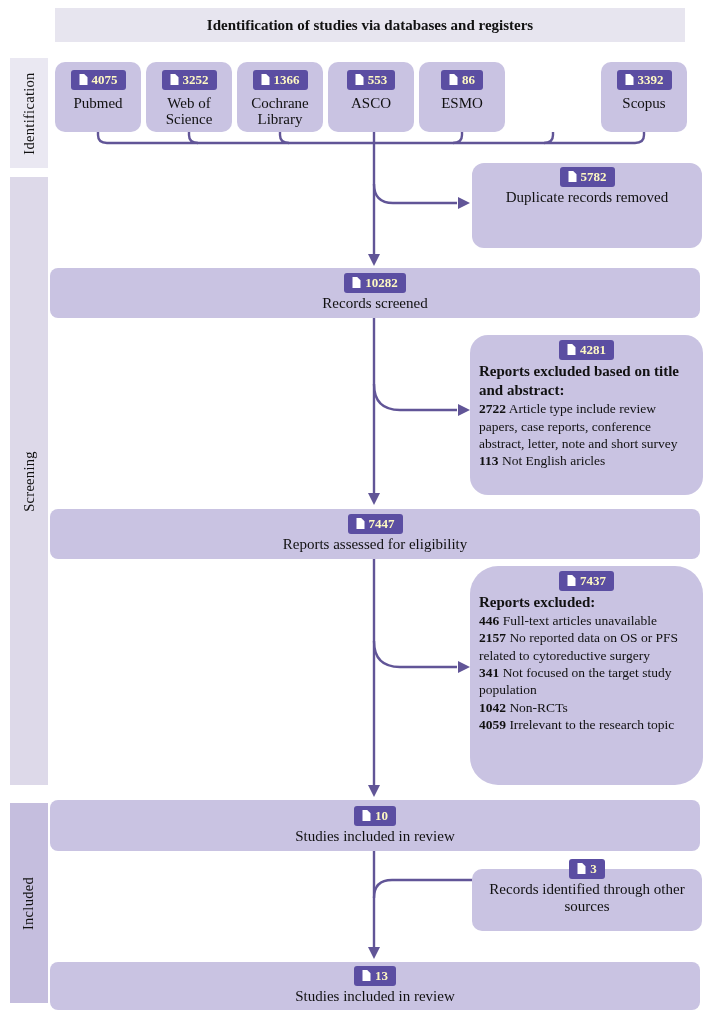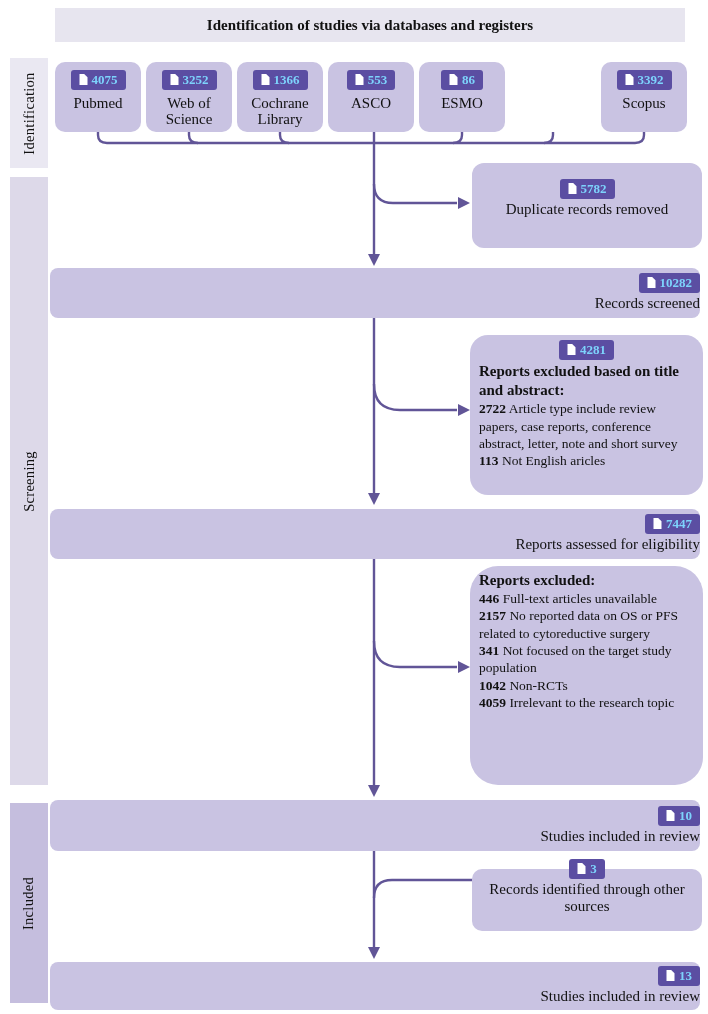--- a/index.html
+++ b/index.html
@@ -25,28 +25,28 @@
   .connectors{position:absolute;left:0;top:0;z-index:1;}
   .box{
     position:absolute;background:#C9C3E2;z-index:2;box-sizing:border-box;
   }
   .db-box{
     top:62px;width:86px;height:70px;border-radius:10px;
     display:flex;flex-direction:column;align-items:center;padding-top:8px;gap:5px;
   }
   .db-label{font-size:15px;text-align:center;line-height:1.08;}
   .badge{
-    display:inline-flex;align-items:center;gap:4px;background:#5B4EA2;color:#7dd3fc;
+    display:inline-flex;align-items:center;gap:4px;background:#5B4EA2;color:#fef9c3;
     font-weight:bold;font-size:13px;line-height:1;padding:3px 8px 4px;border-radius:3px;
     white-space:nowrap;
   }
   .badge svg{display:block;}
   .wide-box{
     left:50px;width:650px;border-radius:8px;
-    display:flex;flex-direction:column;align-items:flex-end;justify-content:center;gap:2px;
+    display:flex;flex-direction:column;align-items:center;justify-content:center;gap:2px;
   }
   .side-box{
     display:flex;flex-direction:column;align-items:center;justify-content:center;gap:2px;
   }
   .node-label{font-size:15px;text-align:center;line-height:1.15;}
   .excl-box{
     left:470px;width:233px;padding:5px 9px 6px;z-index:2;position:absolute;
     background:#C9C3E2;box-sizing:border-box;
   }
   .excl-badge-row{text-align:center;margin-bottom:2px;}
@@ -153,21 +153,21 @@
   <div class="box db-box" style="left:601px">
     <span class="badge">
       <svg width="9" height="11" viewBox="0 0 9 11">
           <path d="M0.5 0 H5.2 L8.5 3.2 V11 H0.5 Z" fill="#fff"></path>
         </svg>
       <span>3392</span>
     </span>
     <span class="db-label">Scopus</span>
   </div>
 
-  <div class="box side-box" style="left:472px;top:163px;width:230px;height:85px;border-radius:12px;justify-content:flex-start;padding-top:16px;">
+  <div class="box side-box" style="left:472px;top:163px;width:230px;height:85px;border-radius:12px;justify-content:flex-start;padding-top:4px;">
     <span class="badge">
       <svg width="9" height="11" viewBox="0 0 9 11">
           <path d="M0.5 0 H5.2 L8.5 3.2 V11 H0.5 Z" fill="#fff"></path>
         </svg>
       <span>5782</span>
     </span>
     <span class="node-label">Duplicate records removed</span>
   </div>
 
   <div class="box wide-box" style="top:268px;height:50px;">
@@ -204,20 +204,28 @@
     <span class="badge">
       <svg width="9" height="11" viewBox="0 0 9 11">
           <path d="M0.5 0 H5.2 L8.5 3.2 V11 H0.5 Z" fill="#fff"></path>
         </svg>
       <span>7447</span>
     </span>
     <span class="node-label">Reports assessed for eligibility</span>
   </div>
 
   <div class="excl-box" style="top:566px;height:219px;border-radius:28px;">
+    <div class="excl-badge-row">
+      <span class="badge">
+        <svg width="9" height="11" viewBox="0 0 9 11">
+            <path d="M0.5 0 H5.2 L8.5 3.2 V11 H0.5 Z" fill="#fff"></path>
+          </svg>
+        <span>7437</span>
+      </span>
+    </div>
     <div class="excl-heading">Reports excluded:</div>
     <div class="reason">
       <span class="num">446</span>
       <span>Full-text articles unavailable</span>
     </div>
     <div class="reason">
       <span class="num">2157</span>
       <span>No reported data on OS or PFS related to cytoreductive surgery</span>
     </div>
     <div class="reason">

